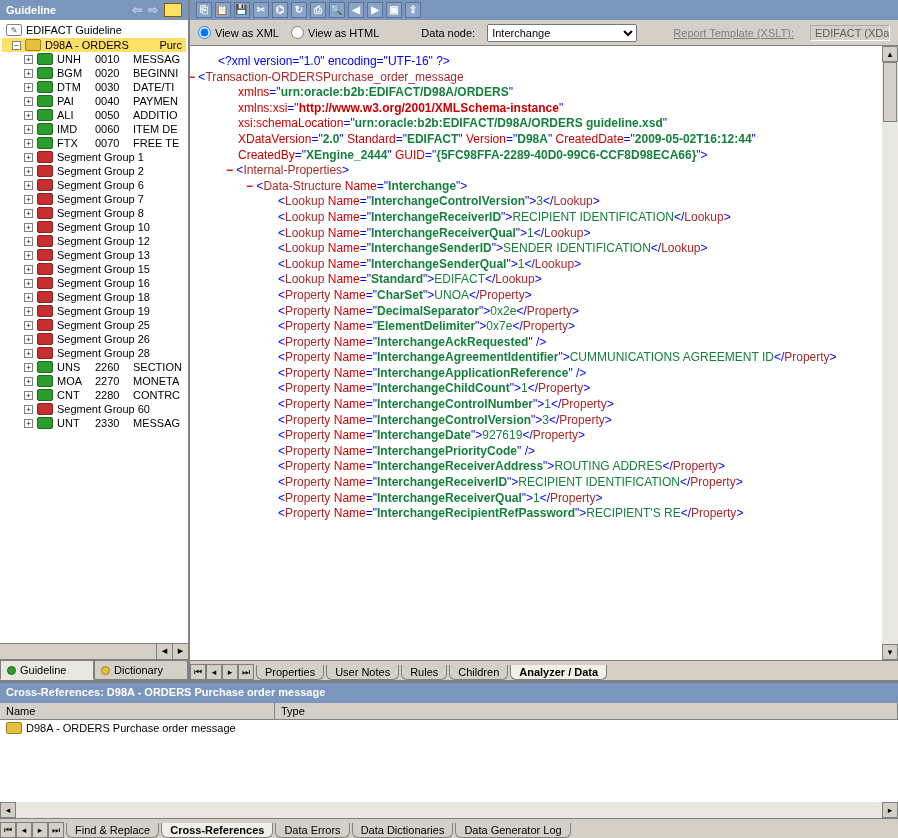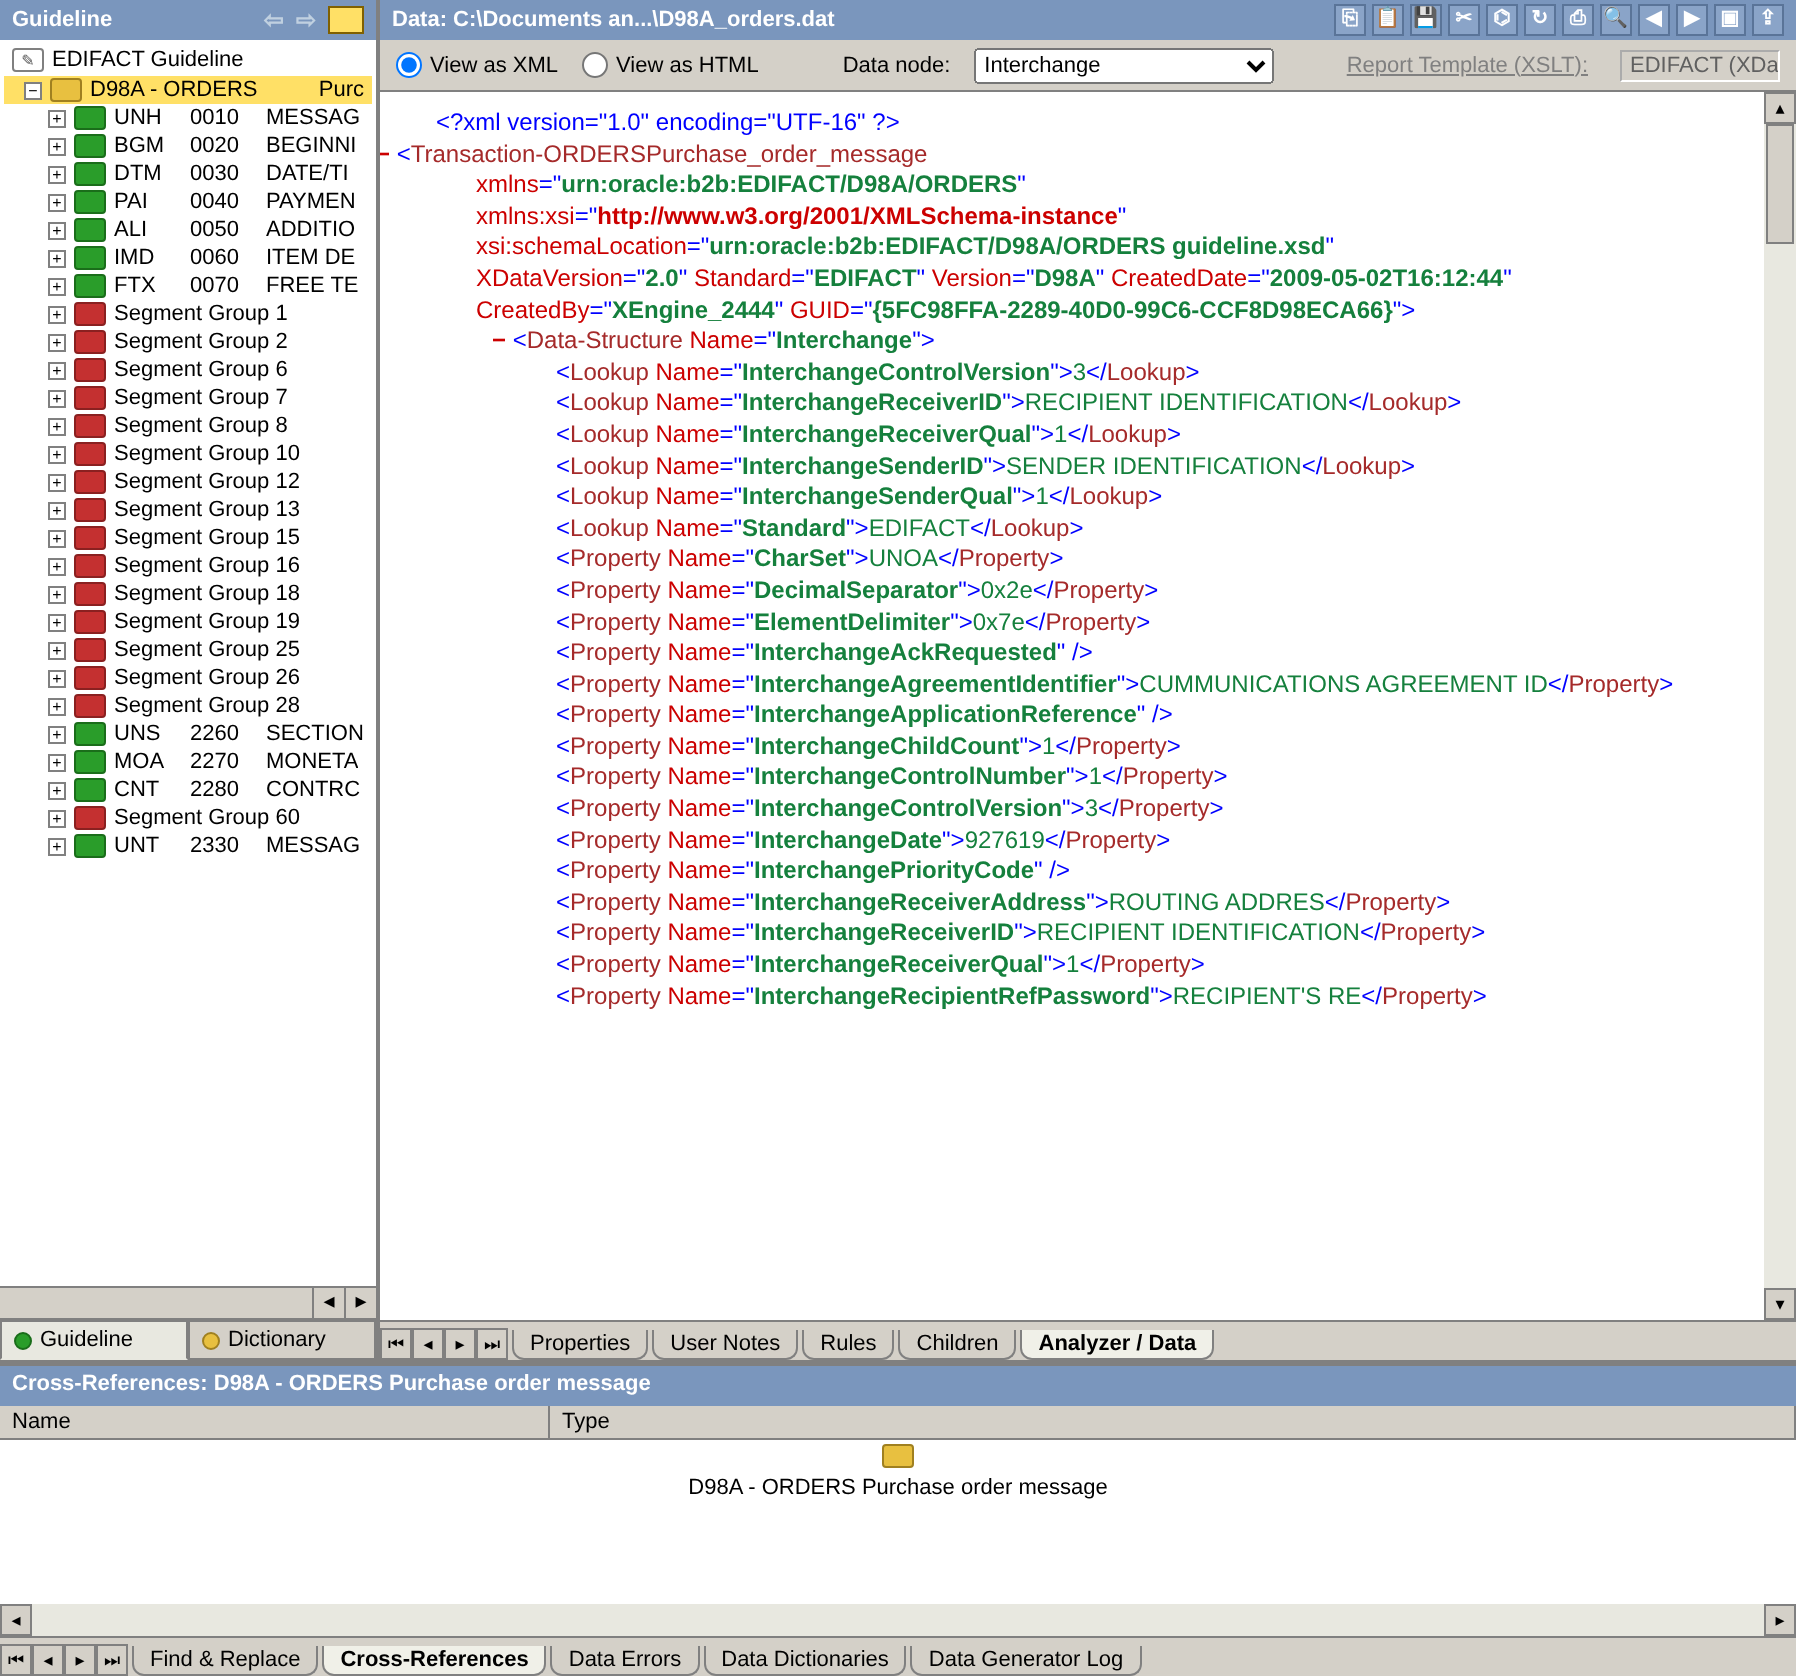--- a/index.html
+++ b/index.html
@@ -68,21 +68,21 @@
 
 .xml-outer { flex: 1; display: flex; overflow: hidden; }
 .cross-refs { flex: 1; display: flex; flex-direction: column; border-top: 3px solid #808080; }
 .cr-header { background: #7a96bd; color: #fff; font-weight: bold; padding: 3px 6px; height: 20px; }
 .cr-table { background: #fff; flex: 1; overflow: hidden; }
 .cr-thead { display: flex; background: #d4d0c8; border-bottom: 1px solid #808080; }
 .cr-thead div { padding: 2px 6px; border-right: 1px solid #808080; font-size: 11px; }
 .cr-col-name { width: 275px; }
 .cr-col-path { width: 490px; }
 .cr-col-type { flex: 1; }
-.cr-row { display: flex; align-items: center; padding: 2px 6px; gap: 4px; flex-direction: column; }
+.cr-row { display: flex; align-items: center; padding: 2px 6px; gap: 4px; }
 .cr-rows { height: 60px; overflow: auto; background:#fff; }
 .hscroll { height: 16px; background: #d4d0c8; display: flex; }
 .hscroll .btn { width: 16px; text-align: center; border: 1px solid #808080; font-size: 9px; line-height: 14px; cursor: pointer; }
 .hscroll .track { flex: 1; background: #e8e8e0; }
 </style>
 </head>
 <body>
 
 <div class="top-split">
 
@@ -277,21 +277,20 @@
         </div>
       <div class="sb-tab">
           <span class="dot yellow"></span>
           <span>Dictionary</span>
         </div>
     </div>
   </div>
 
   <div class="main">
     <div class="main-header">
-      <span class="main-title">Data: C:\Documents an...\D98A_orders.dat</span>
       <span class="toolbar-icons">
         <span class="ti">⎘</span>
         <span class="ti">📋</span>
         <span class="ti">💾</span>
         <span class="ti">✂</span>
         <span class="ti">⌬</span>
         <span class="ti">↻</span>
         <span class="ti">⎙</span>
         <span class="ti">🔍</span>
         <span class="ti">◀</span>
@@ -317,20 +316,21 @@
 
     <div class="xml-outer">
       <div class="xml-panel">
         <div class="xml-content" id="xml-content">
             <div class="xml-line indent1"><span class="blue">&lt;?xml version="1.0" encoding="UTF-16" ?&gt;</span></div>
             <div class="xml-line "><span class="red" style="margin-left:-10px;font-weight:bold">−</span> <span class="blue">&lt;</span><span class="brown">Transaction-ORDERSPurchase_order_message</span></div>
             <div class="xml-line indent2"><span class="red">xmlns</span><span class="blue">="</span><span class="black">urn:oracle:b2b:EDIFACT/D98A/ORDERS</span><span class="blue">"</span></div>
             <div class="xml-line indent2"><span class="red">xmlns:xsi</span><span class="blue">="</span><span class="red" style="font-weight:bold">http://www.w3.org/2001/XMLSchema-instance</span><span class="blue">"</span></div>
             <div class="xml-line indent2"><span class="red">xsi:schemaLocation</span><span class="blue">="</span><span class="black">urn:oracle:b2b:EDIFACT/D98A/ORDERS guideline.xsd</span><span class="blue">"</span></div>
             <div class="xml-line indent2"><span class="red">XDataVersion</span><span class="blue">="</span><span class="black">2.0</span><span class="blue">"</span> <span class="red">Standard</span><span class="blue">="</span><span class="black">EDIFACT</span><span class="blue">"</span> <span class="red">Version</span><span class="blue">="</span><span class="black">D98A</span><span class="blue">"</span> <span class="red">CreatedDate</span><span class="blue">="</span><span class="black">2009-05-02T16:12:44</span><span class="blue">"</span> <span class="red">CreatedBy</span><span class="blue">="</span><span class="black">XEngine_2444</span><span class="blue">"</span> <span class="red">GUID</span><span class="blue">="</span><span class="black">{5FC98FFA-2289-40D0-99C6-CCF8D98ECA66}</span><span class="blue">"&gt;</span></div>
+            <div class="xml-line indent2"><span class="red" style="margin-left:-12px;font-weight:bold">−</span> <span class="blue">&lt;</span><span class="brown">Internal-Properties</span><span class="blue">&gt;</span></div>
             <div class="xml-line indent3"><span class="red" style="margin-left:-12px;font-weight:bold">−</span> <span class="blue">&lt;</span><span class="brown">Data-Structure</span> <span class="red">Name</span><span class="blue">="</span><span class="black">Interchange</span><span class="blue">"&gt;</span></div>
             <div class="xml-line hang"><span class="blue">&lt;</span><span class="brown">Lookup</span> <span class="red">Name</span><span class="blue">="</span><span class="black">InterchangeControlVersion</span><span class="blue">"&gt;</span><span class="black" style="font-weight:normal">3</span><span class="blue">&lt;/</span><span class="brown">Lookup</span><span class="blue">&gt;</span></div>
             <div class="xml-line hang"><span class="blue">&lt;</span><span class="brown">Lookup</span> <span class="red">Name</span><span class="blue">="</span><span class="black">InterchangeReceiverID</span><span class="blue">"&gt;</span><span class="black" style="font-weight:normal">RECIPIENT IDENTIFICATION</span><span class="blue">&lt;/</span><span class="brown">Lookup</span><span class="blue">&gt;</span></div>
             <div class="xml-line hang"><span class="blue">&lt;</span><span class="brown">Lookup</span> <span class="red">Name</span><span class="blue">="</span><span class="black">InterchangeReceiverQual</span><span class="blue">"&gt;</span><span class="black" style="font-weight:normal">1</span><span class="blue">&lt;/</span><span class="brown">Lookup</span><span class="blue">&gt;</span></div>
             <div class="xml-line hang"><span class="blue">&lt;</span><span class="brown">Lookup</span> <span class="red">Name</span><span class="blue">="</span><span class="black">InterchangeSenderID</span><span class="blue">"&gt;</span><span class="black" style="font-weight:normal">SENDER IDENTIFICATION</span><span class="blue">&lt;/</span><span class="brown">Lookup</span><span class="blue">&gt;</span></div>
             <div class="xml-line hang"><span class="blue">&lt;</span><span class="brown">Lookup</span> <span class="red">Name</span><span class="blue">="</span><span class="black">InterchangeSenderQual</span><span class="blue">"&gt;</span><span class="black" style="font-weight:normal">1</span><span class="blue">&lt;/</span><span class="brown">Lookup</span><span class="blue">&gt;</span></div>
             <div class="xml-line hang"><span class="blue">&lt;</span><span class="brown">Lookup</span> <span class="red">Name</span><span class="blue">="</span><span class="black">Standard</span><span class="blue">"&gt;</span><span class="black" style="font-weight:normal">EDIFACT</span><span class="blue">&lt;/</span><span class="brown">Lookup</span><span class="blue">&gt;</span></div>
             <div class="xml-line hang"><span class="blue">&lt;</span><span class="brown">Property</span> <span class="red">Name</span><span class="blue">="</span><span class="black">CharSet</span><span class="blue">"&gt;</span><span class="black" style="font-weight:normal">UNOA</span><span class="blue">&lt;/</span><span class="brown">Property</span><span class="blue">&gt;</span></div>
             <div class="xml-line hang"><span class="blue">&lt;</span><span class="brown">Property</span> <span class="red">Name</span><span class="blue">="</span><span class="black">DecimalSeparator</span><span class="blue">"&gt;</span><span class="black" style="font-weight:normal">0x2e</span><span class="blue">&lt;/</span><span class="brown">Property</span><span class="blue">&gt;</span></div>
             <div class="xml-line hang"><span class="blue">&lt;</span><span class="brown">Property</span> <span class="red">Name</span><span class="blue">="</span><span class="black">ElementDelimiter</span><span class="blue">"&gt;</span><span class="black" style="font-weight:normal">0x7e</span><span class="blue">&lt;/</span><span class="brown">Property</span><span class="blue">&gt;</span></div>

